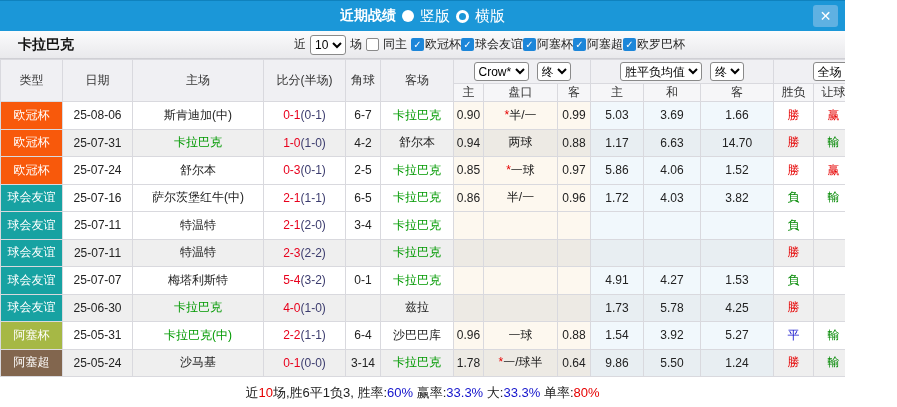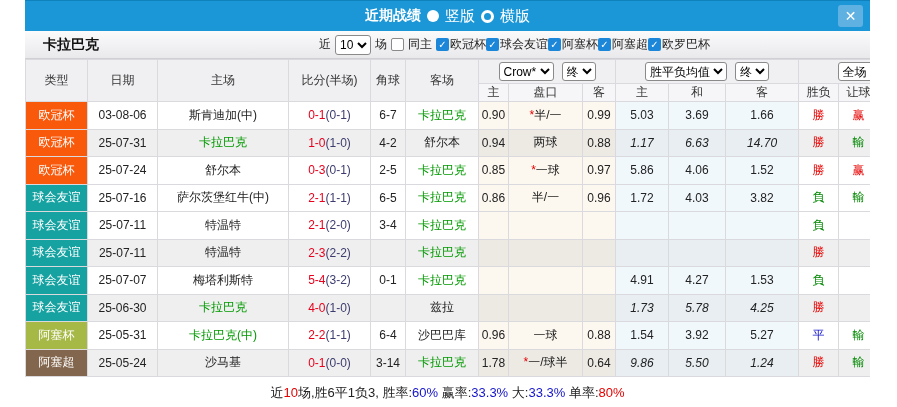--- a/index.html
+++ b/index.html
@@ -1,20 +1,20 @@
 <!DOCTYPE html>
 <html><head>
 <meta charset="utf-8">
 <style>
   html,body{margin:0;padding:0;background:#fff;}
   *{box-sizing:border-box;}
   .panel{
     width:845px;height:407px;overflow:hidden;background:#22c55e;
     font-family:"Liberation Sans","DejaVu Sans",sans-serif;font-size:12px;color:#222;
-    position:relative;border-top:1px solid #0f82be;margin-left:25px;
+    position:relative;border-top:1px solid #0f82be;
   }
   
   .titlebar{height:30px;background:#1b97d8;display:flex;align-items:center;justify-content:center;position:relative;}
   .title-group{display:flex;align-items:center;gap:6px;color:#fff;}
   .title-main{font-weight:bold;font-size:14px;}
   .radio{width:12px;height:12px;border-radius:50%;display:inline-block;cursor:pointer;}
   .radio.sel{background:#fff;}
   .radio.unsel{background:transparent;border:3px solid #fff;width:13px;height:13px;}
   .radio-label{font-size:15px;cursor:pointer;}
   .close-btn{
@@ -37,21 +37,21 @@
   thead tr.selrow th{height:24px;background:#f0f0f3;}
   thead tr.subrow th{height:18px;background:#f6f6f8;}
   thead .grp{display:flex;align-items:center;justify-content:center;gap:8px;}
   thead select{font-size:12px;height:19px;border:1px solid #8a8a8a;border-radius:3px;background:#fff;}
   tbody tr{height:27.5px;}
   tbody tr.white{background:#fff;}
   tbody tr.gray{background:#efefef;}
   tbody tr.white td.odds-col{background:#fdf8ef;}
   tbody tr.gray  td.odds-col{background:#edeae4;}
   tbody tr.white td.avg-col{background:#f1f8fc;}
-  tbody tr.gray  td.avg-col{background:#e8eef2;font-style:italic;}
+  tbody tr.gray  td.avg-col{background:#e8eef2;}
   td.league{color:#fff;}
   td.team.self{color:#009900;}
   .score-main{color:#e8001c;}
   .score-half{color:#3c3c6e;}
   .star{color:#e60000;}
   .t-red{color:#e60000;}
   .t-green{color:#008800;}
   .t-blue{color:#1414cc;}
   .t-black{color:#222;}
   
@@ -156,21 +156,21 @@
           <th>和</th>
           <th>客</th>
           <th>胜负</th>
           <th>让球</th>
           <th>进球数</th>
         </tr>
     </thead>
     <tbody id="table-body">
         <tr class="white">
           <td class="league" style="background: rgb(248, 89, 11);">欧冠杯</td>
-          <td>03-08-06</td>
+          <td>25-08-06</td>
           <td class="team">斯肯迪加(中)</td>
           <td><span class="score-main">0-1</span><span class="score-half">(0-1)</span></td>
           <td>6-7</td>
           <td class="team self">卡拉巴克</td>
           <td class="odds-col">0.90</td>
           <td class="odds-col"><span class="star">*</span><span>半/一</span></td>
           <td class="odds-col">0.99</td>
           <td class="avg-col">5.03</td>
           <td class="avg-col">3.69</td>
           <td class="avg-col">1.66</td>

